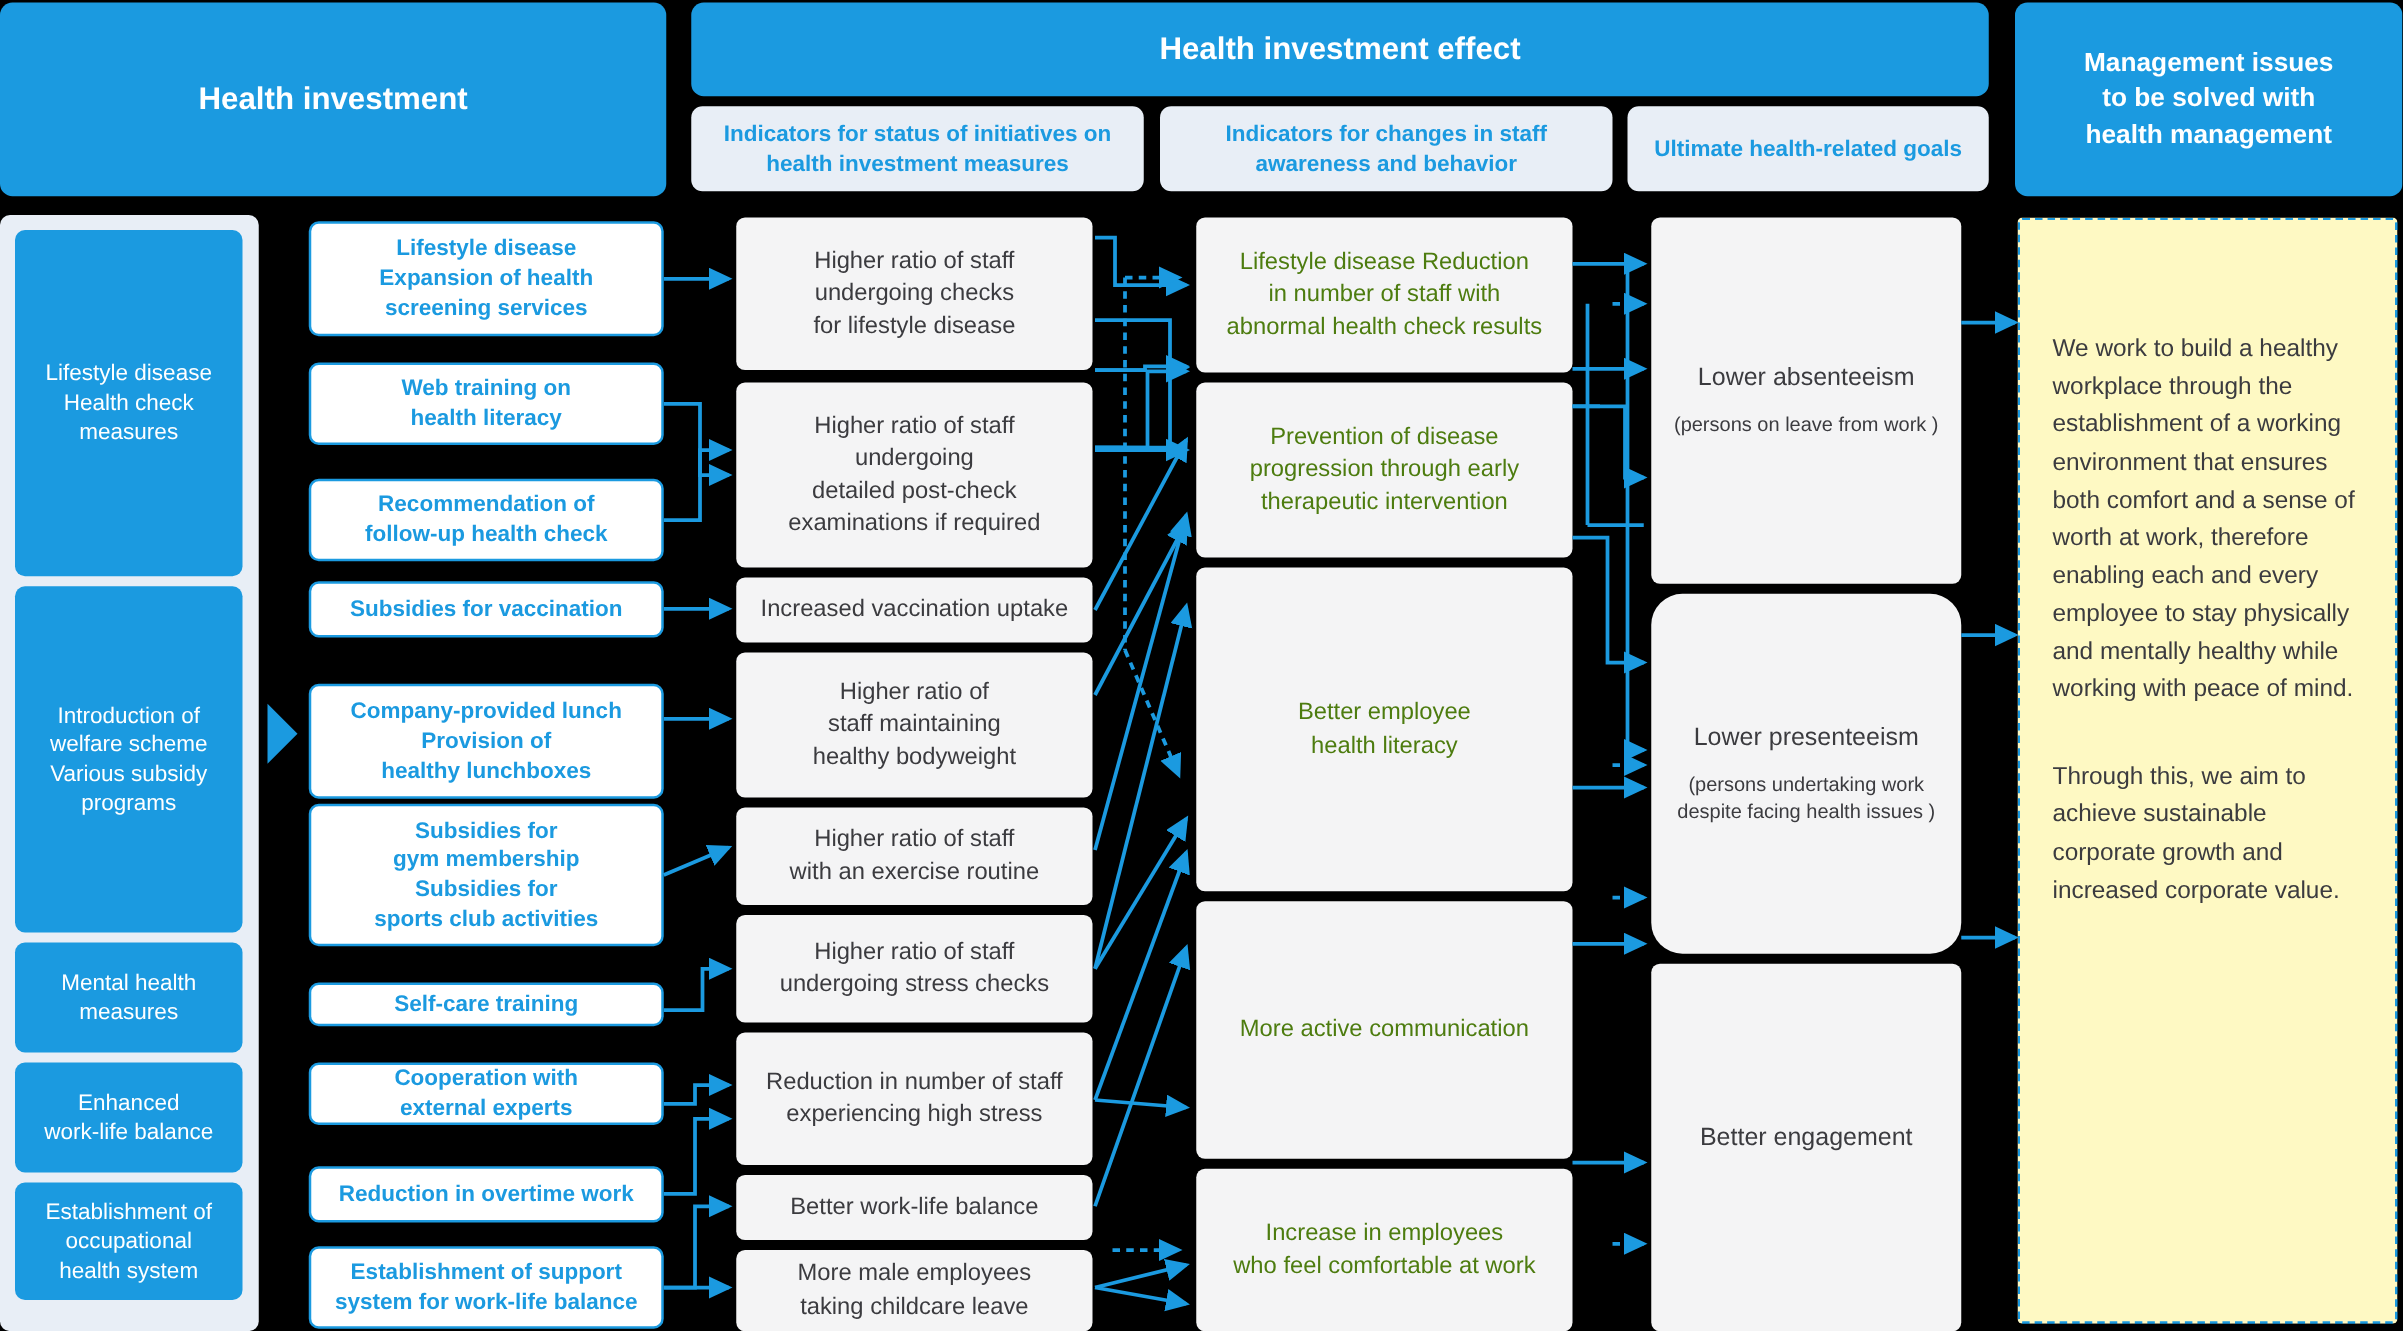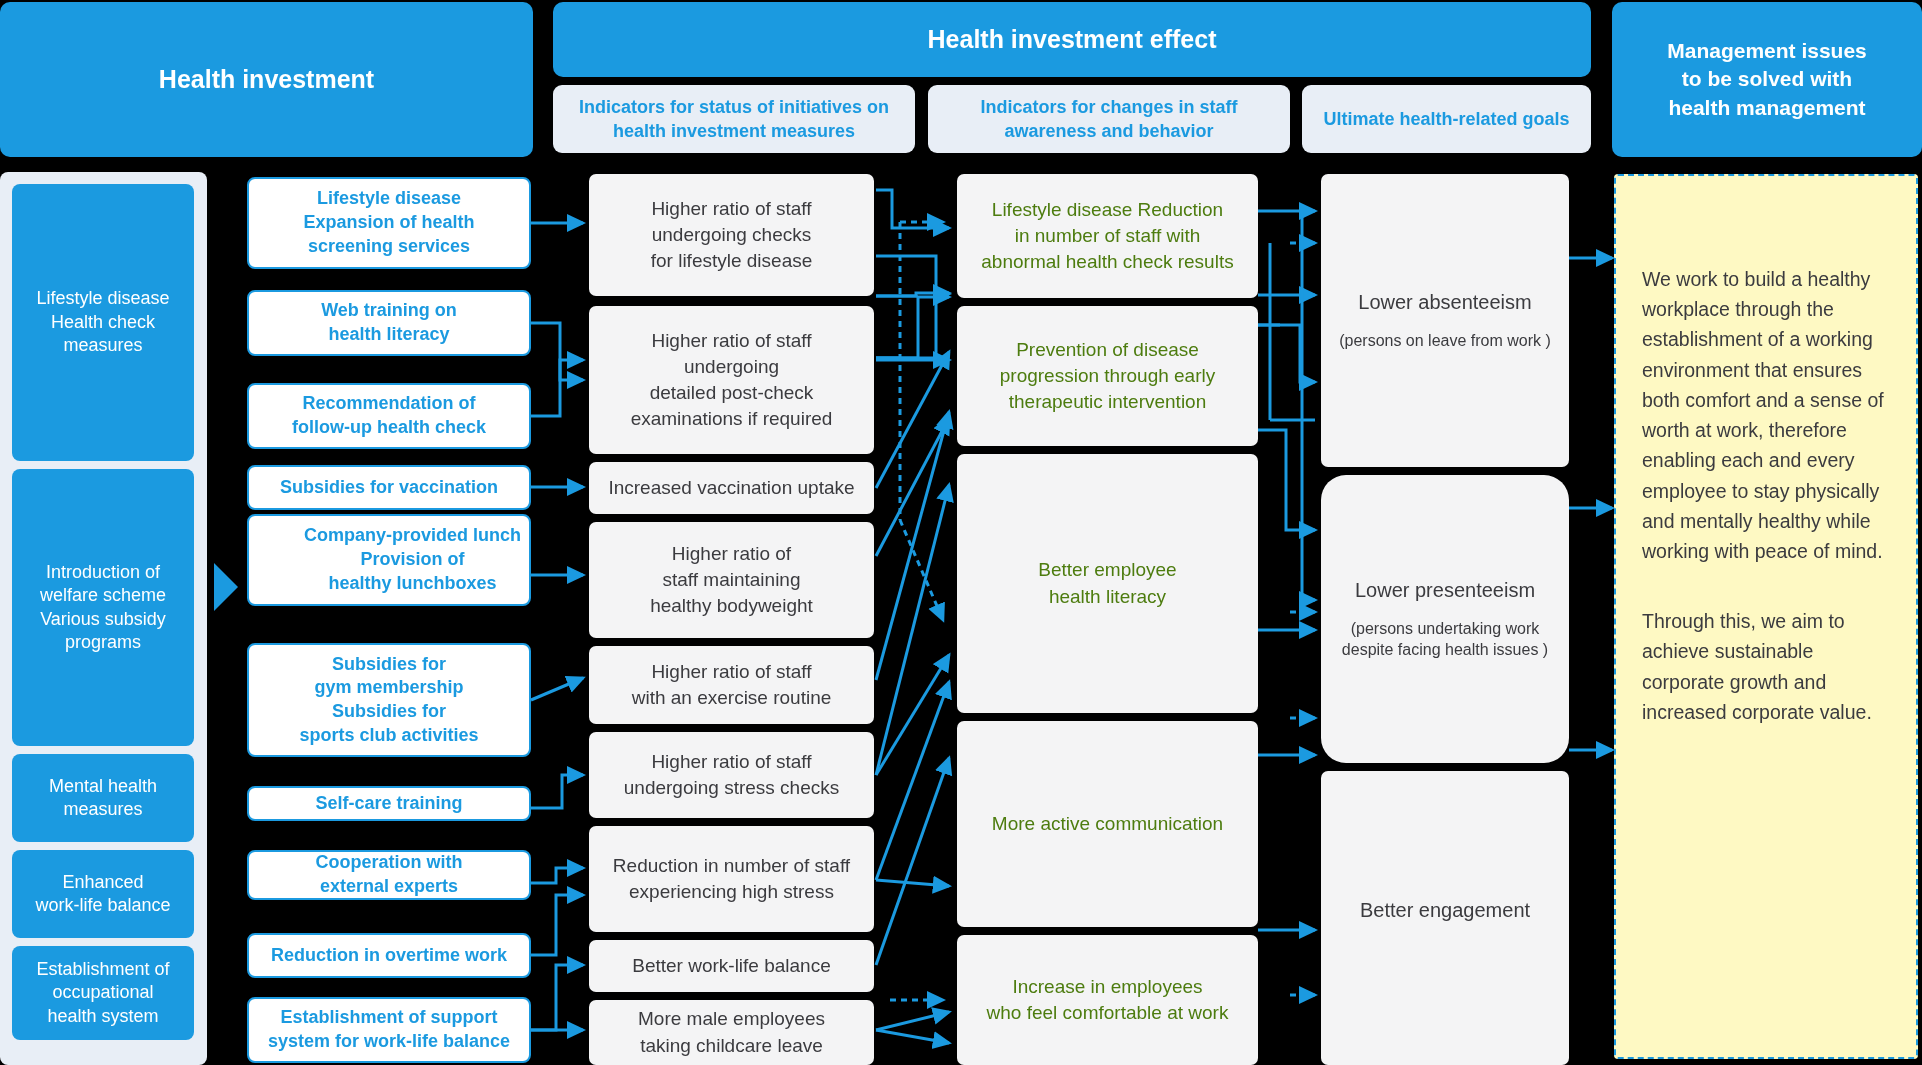--- a/index.html
+++ b/index.html
@@ -92,21 +92,21 @@
     font-size: 18px;
     font-weight: 600;
     line-height: 1.32;
     padding: 4px 8px;
     left: 247px; width: 284px;
   }
   #m-0 { top: 177px; height: 92px; }
   #m-1 { top: 290px; height: 66px; }
   #m-2 { top: 383px; height: 66px; }
   #m-3 { top: 465px; height: 45px; }
-  #m-4 { top: 514px; height: 92px; justify-content: flex-end; }
+  #m-4 { top: 547px; height: 92px; }
   #m-5 { top: 643px; height: 114px; }
   #m-6 { top: 786px; height: 35px; }
   #m-7 { top: 850px; height: 50px; }
   #m-8 { top: 933px; height: 45px; }
   #m-9 { top: 997px; height: 66px; }
 
   
   .ind {
     position: absolute;
     background: #f4f4f5;

